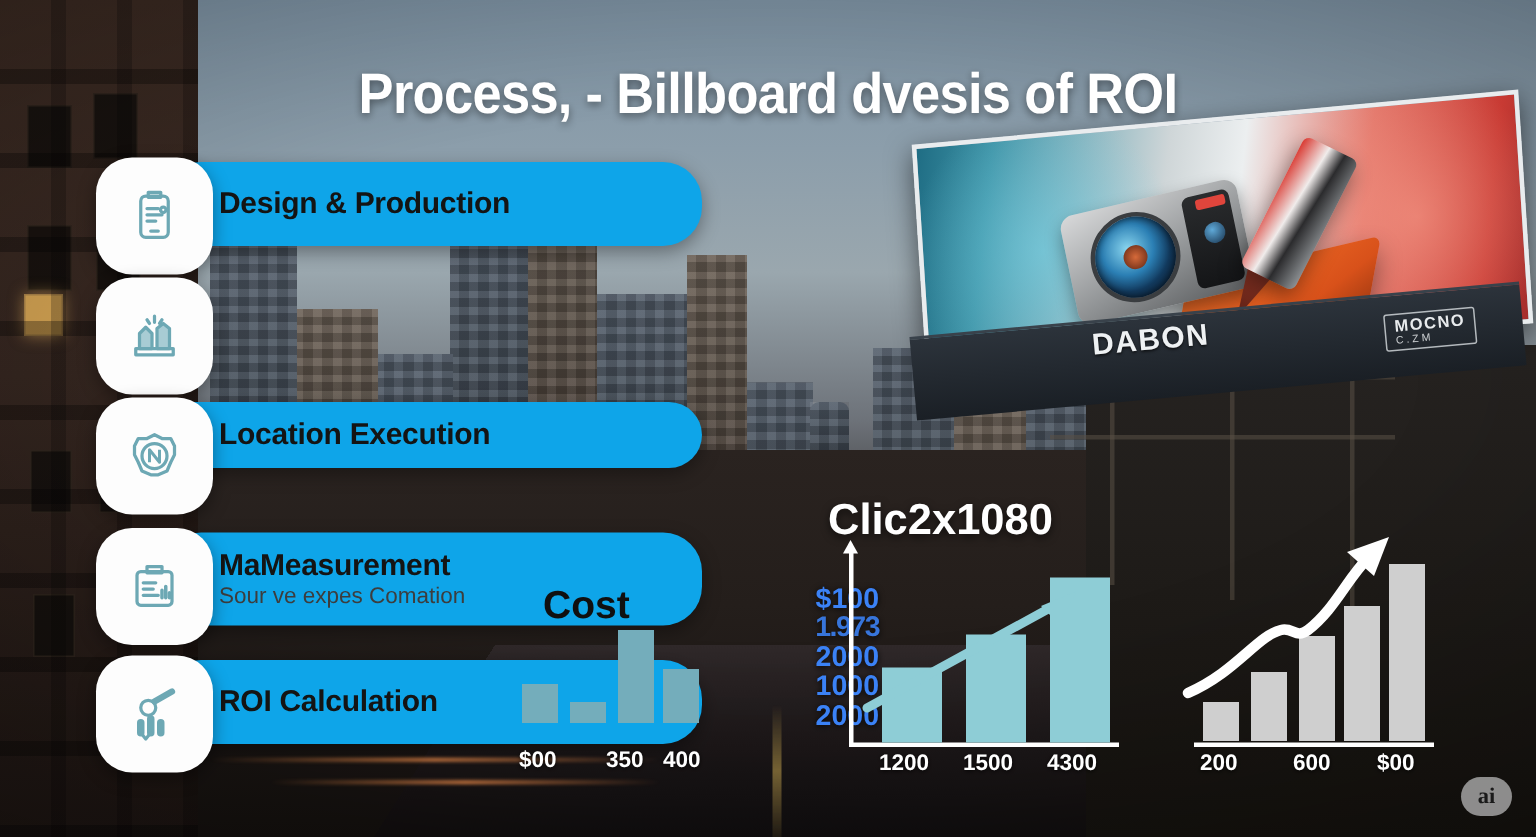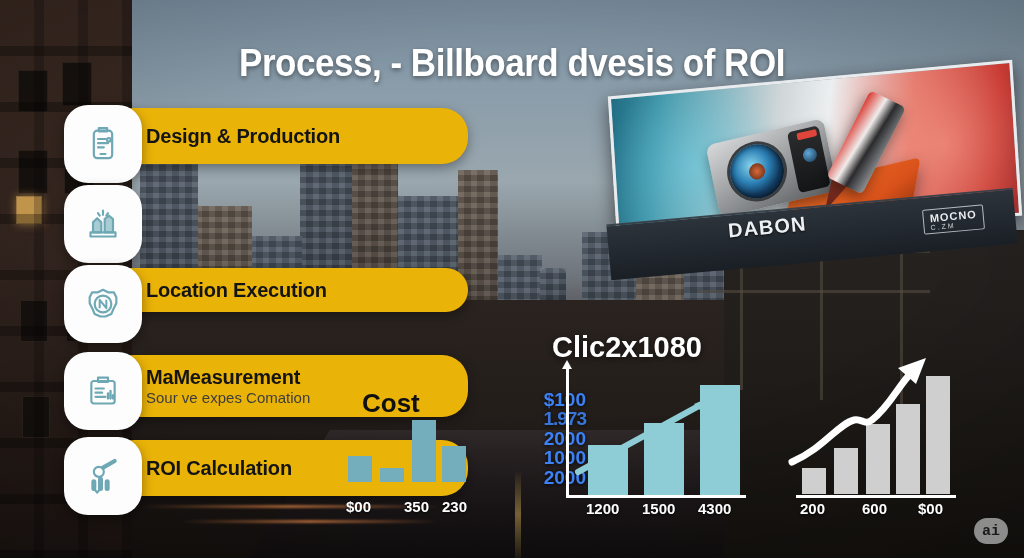--- a/index.html
+++ b/index.html
@@ -130,21 +130,21 @@
     position:absolute;left:0;top:42px;width:1024px;text-align:center;
     color:#ffffff;font-size:38px;font-weight:bold;letter-spacing:-.5px;
     font-family:"Liberation Sans Narrow","Liberation Sans",sans-serif;
     transform:scaleX(.92);transform-origin:50% 50%;
     text-shadow:0 2px 6px rgba(0,0,0,.45);white-space:nowrap;
   }
 
   
   .card{
     position:absolute;left:108px;width:360px;
-    background:#eab308;border-radius:26px;
+    background:#0ea5e9;border-radius:26px;
     box-shadow:0 4px 12px rgba(0,0,0,.35);
     display:flex;align-items:center;
   }
   .card .texts{padding:8px 0 8px 38px;}
   .card .c-title{
     color:#141414;font-size:20px;font-weight:bold;line-height:1.12;
     font-family:"Liberation Sans Narrow","Liberation Sans",sans-serif;
     letter-spacing:-.2px;white-space:nowrap;
   }
   .card .c-sub{
@@ -208,21 +208,21 @@
   .chart-right-ticks{
     position:absolute;left:796px;top:500px;width:170px;color:#fff;font-size:15px;font-weight:bold;
     font-family:"Liberation Sans Narrow","Liberation Sans",sans-serif;
   }
   .chart-right-ticks span{position:absolute;white-space:nowrap;text-shadow:0 1px 3px rgba(0,0,0,.85);}
 
   .ai-badge{
     position:absolute;right:16px;bottom:14px;width:34px;height:26px;border-radius:13px;
     background:rgba(168,168,168,.82);color:#1a1a1a;font-size:15px;font-weight:bold;
     display:flex;align-items:center;justify-content:center;
-    font-family:Liberation Mono, monospace;
+    font-family:Liberation Serif, serif;
   }
 </style>
 </head>
 <body>
 
 <div id="stage">
 
   <div class="bg">
     <div class="sky"></div>
 
@@ -369,21 +369,21 @@
   <div class="cost-label">Cost</div>
   <div class="mini-chart">
     <div class="bar" style="left:4px;width:24px;height:26px;"></div>
     <div class="bar" style="left:36px;width:24px;height:14px;"></div>
     <div class="bar" style="left:68px;width:24px;height:62px;"></div>
     <div class="bar" style="left:98px;width:24px;height:36px;"></div>
   </div>
   <div class="mini-ticks">
     <span style="left:8px;">$00</span>
     <span style="left:66px;">350</span>
-    <span style="left:104px;">230</span>
+    <span style="left:104px;">400</span>
   </div>
 
   <div class="numstack">
     <div>$100</div>
     <div class="garble">1.973</div>
     <div>2000</div>
     <div>1000</div>
     <div>2000</div>
   </div>
 

